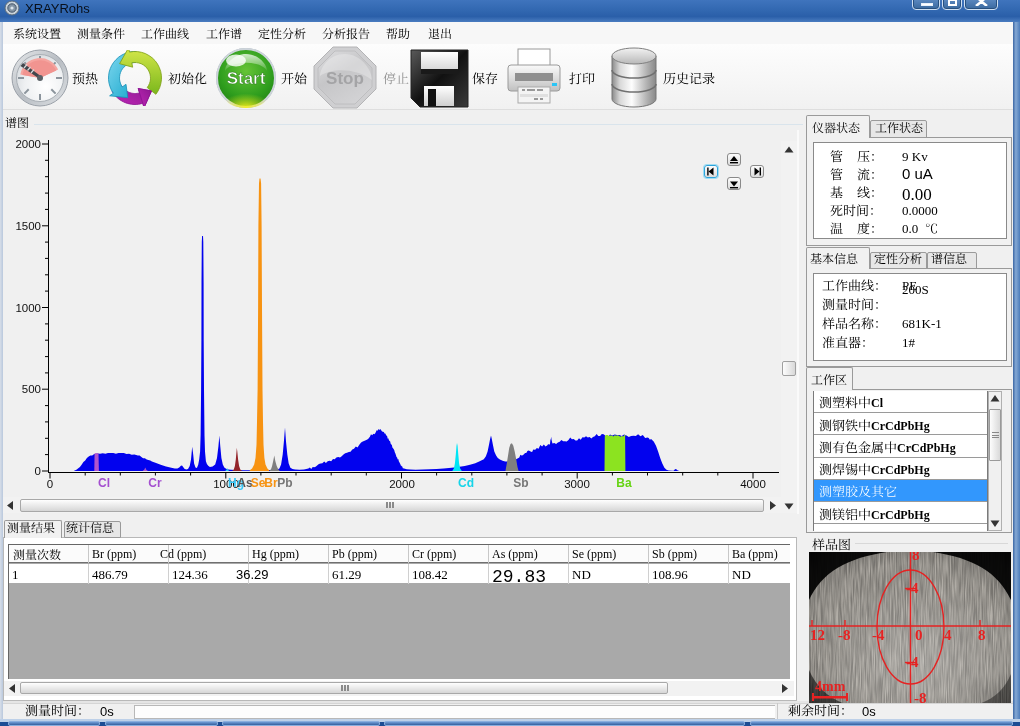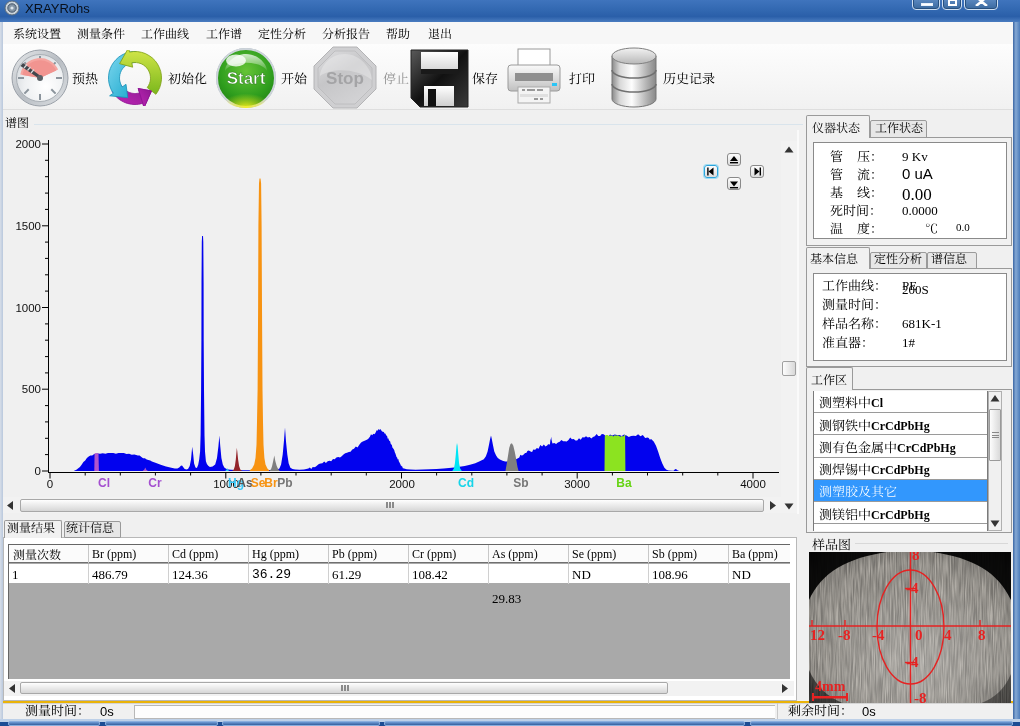--- a/index.html
+++ b/index.html
@@ -1,15 +1,15 @@
 <!DOCTYPE html>
 <html><head><meta charset="utf-8"><style>
 *{margin:0;padding:0;box-sizing:border-box}
 html,body{width:1020px;height:726px;overflow:hidden;font-family:"Liberation Sans",sans-serif}
-#w{position:relative;width:1020px;height:726px;background:#eab308}
+#w{position:relative;width:1020px;height:726px;background:#e5e5e5}
 .a{position:absolute}
 .t{position:absolute;overflow:visible}
 </style></head><body>
 <div id="w">
 <div class="a" style="left:0;top:0;width:1020px;height:22px;background:linear-gradient(180deg,#3f74bd 0%,#3268b1 45%,#2a5fa9 75%,#4a7cc0 100%)"></div>
     <div class="a" style="left:0;top:22px;width:3px;height:697px;background:linear-gradient(90deg,#d7dee8,#b9c8dd)"></div>
     <div class="a" style="left:1013px;top:22px;width:7px;height:697px;background:linear-gradient(90deg,#3b66a4,#84a8d4 40%,#4d7cba)"></div>
     <div class="a" style="left:0;top:719px;width:1020px;height:3px;background:#bdd0e8"></div>
     <div class="a" style="left:0;top:722px;width:1020px;height:4px;background:#1c4c94"></div>
     <div class="a" style="left:8px;top:721px;width:92px;height:5px;background:linear-gradient(180deg,#6f9cd6,#355f9e);border:1px solid #89aede;border-radius:2px"></div>
@@ -427,21 +427,21 @@
       <use href="#gff1a" transform="translate(39.0,0) scale(0.0130)"></use>
     </svg>
     <div class="a z5" style="left:902px;top:203px;font-family:'Liberation Serif';font-size:13px">0.0000</div>
     <svg class="t z5" style="left:830px;top:219.7px;color:#000" width="15" height="17" viewBox="0 -13.3 15 17" fill="currentColor">
       <use href="#g6e29" transform="translate(0.0,0) scale(0.0130)"></use>
     </svg>
     <svg class="t z5" style="left:857px;top:219.7px;color:#000" width="28" height="17" viewBox="0 -13.3 28 17" fill="currentColor">
       <use href="#g5ea6" transform="translate(0.0,0) scale(0.0130)"></use>
       <use href="#gff1a" transform="translate(13.0,0) scale(0.0130)"></use>
     </svg>
-    <div class="a z5" style="left:956px;top:221px;font-family:'Liberation Serif';font-size:11px">0.0</div>
+    <div class="a z5" style="left:902px;top:221px;font-family:'Liberation Serif';font-size:13px">0.0</div>
     <svg class="t z5" style="left:925px;top:219.7px;color:#000" width="15" height="17" viewBox="0 -13.3 15 17" fill="currentColor">
       <use href="#g2103" transform="translate(0.0,0) scale(0.0130)"></use>
     </svg>
     <div class="a" style="left:806px;top:268px;width:206px;height:99px;border:1px solid #9a9a9a;background:#f1f1f1;z-index:2"></div>
     <div class="a" style="left:806px;top:247px;width:64px;height:22px;background:#f1f1f1;border:1px solid #9a9a9a;border-bottom:0;border-radius:2px 2px 0 0;z-index:3"></div>
     <svg class="t zt" style="left:810px;top:250.8px;color:#000" width="50" height="16" viewBox="0 -12.2 50 16" fill="currentColor">
       <use href="#g57fa" transform="translate(0.0,0) scale(0.0120)"></use>
       <use href="#g672c" transform="translate(12.0,0) scale(0.0120)"></use>
       <use href="#g4fe1" transform="translate(24.0,0) scale(0.0120)"></use>
       <use href="#g606f" transform="translate(36.0,0) scale(0.0120)"></use>
@@ -658,35 +658,35 @@
     <div class="a" style="left:648px;top:564px;width:1px;height:20px;background:#d0d0d0"></div>
     <div class="a" style="left:728px;top:545px;width:1px;height:18px;background:#c8c8c8"></div>
     <div class="a" style="left:728px;top:564px;width:1px;height:20px;background:#d0d0d0"></div>
     <svg class="t " style="left:13px;top:546.8px;color:#000" width="50" height="16" viewBox="0 -12.2 50 16" fill="currentColor">
       <use href="#g6d4b" transform="translate(0.0,0) scale(0.0120)"></use>
       <use href="#g91cf" transform="translate(12.0,0) scale(0.0120)"></use>
       <use href="#g6b21" transform="translate(24.0,0) scale(0.0120)"></use>
       <use href="#g6570" transform="translate(36.0,0) scale(0.0120)"></use>
     </svg>
     <div class="a" style="left:92px;top:547px;font-family:'Liberation Serif';font-size:12px">Br (ppm)</div>
-    <div class="a" style="left:172px;top:547px;font-family:'Liberation Serif';font-size:12px">Cd (ppm)</div>
+    <div class="a" style="left:160px;top:547px;font-family:'Liberation Serif';font-size:12px">Cd (ppm)</div>
     <div class="a" style="left:252px;top:547px;font-family:'Liberation Serif';font-size:12px">Hg (ppm)</div>
     <div class="a" style="left:332px;top:547px;font-family:'Liberation Serif';font-size:12px">Pb (ppm)</div>
     <div class="a" style="left:412px;top:547px;font-family:'Liberation Serif';font-size:12px">Cr (ppm)</div>
     <div class="a" style="left:492px;top:547px;font-family:'Liberation Serif';font-size:12px">As (ppm)</div>
     <div class="a" style="left:572px;top:547px;font-family:'Liberation Serif';font-size:12px">Se (ppm)</div>
     <div class="a" style="left:652px;top:547px;font-family:'Liberation Serif';font-size:12px">Sb (ppm)</div>
     <div class="a" style="left:732px;top:547px;font-family:'Liberation Serif';font-size:12px">Ba (ppm)</div>
     <div class="a" style="left:12px;top:567px;font-family:'Liberation Serif';font-size:13px">1</div>
     <div class="a" style="left:92px;top:567px;font-family:'Liberation Serif';font-size:13px">486.79</div>
     <div class="a" style="left:172px;top:567px;font-family:'Liberation Serif';font-size:13px">124.36</div>
-    <div class="a" style="left:252px;top:567px;font-family:Liberation Mono, monospace;font-size:13px">36.29</div>
+    <div class="a" style="left:236px;top:567px;font-family:Liberation Sans, sans-serif;font-size:13px">36.29</div>
     <div class="a" style="left:332px;top:567px;font-family:'Liberation Serif';font-size:13px">61.29</div>
     <div class="a" style="left:412px;top:567px;font-family:'Liberation Serif';font-size:13px">108.42</div>
-    <div class="a" style="left:492px;top:591px;font-family:Liberation Serif, serif;font-size:13px">29.83</div>
+    <div class="a" style="left:492px;top:567px;font-family:Liberation Mono, monospace;font-size:18px">29.83</div>
     <div class="a" style="left:572px;top:567px;font-family:'Liberation Serif';font-size:13px">ND</div>
     <div class="a" style="left:652px;top:567px;font-family:'Liberation Serif';font-size:13px">108.96</div>
     <div class="a" style="left:732px;top:567px;font-family:'Liberation Serif';font-size:13px">ND</div>
     <div class="a" style="left:4px;top:681px;width:790px;height:15px;background:#f2f2f2"></div>
     <svg class="a" style="left:7px;top:683px" width="10" height="11">
       <path d="M8 1 L2 5.5 L8 10 Z" fill="#333"></path>
     </svg>
     <svg class="a" style="left:780px;top:683px" width="10" height="11">
       <path d="M2 1 L8 5.5 L2 10 Z" fill="#333"></path>
     </svg>

